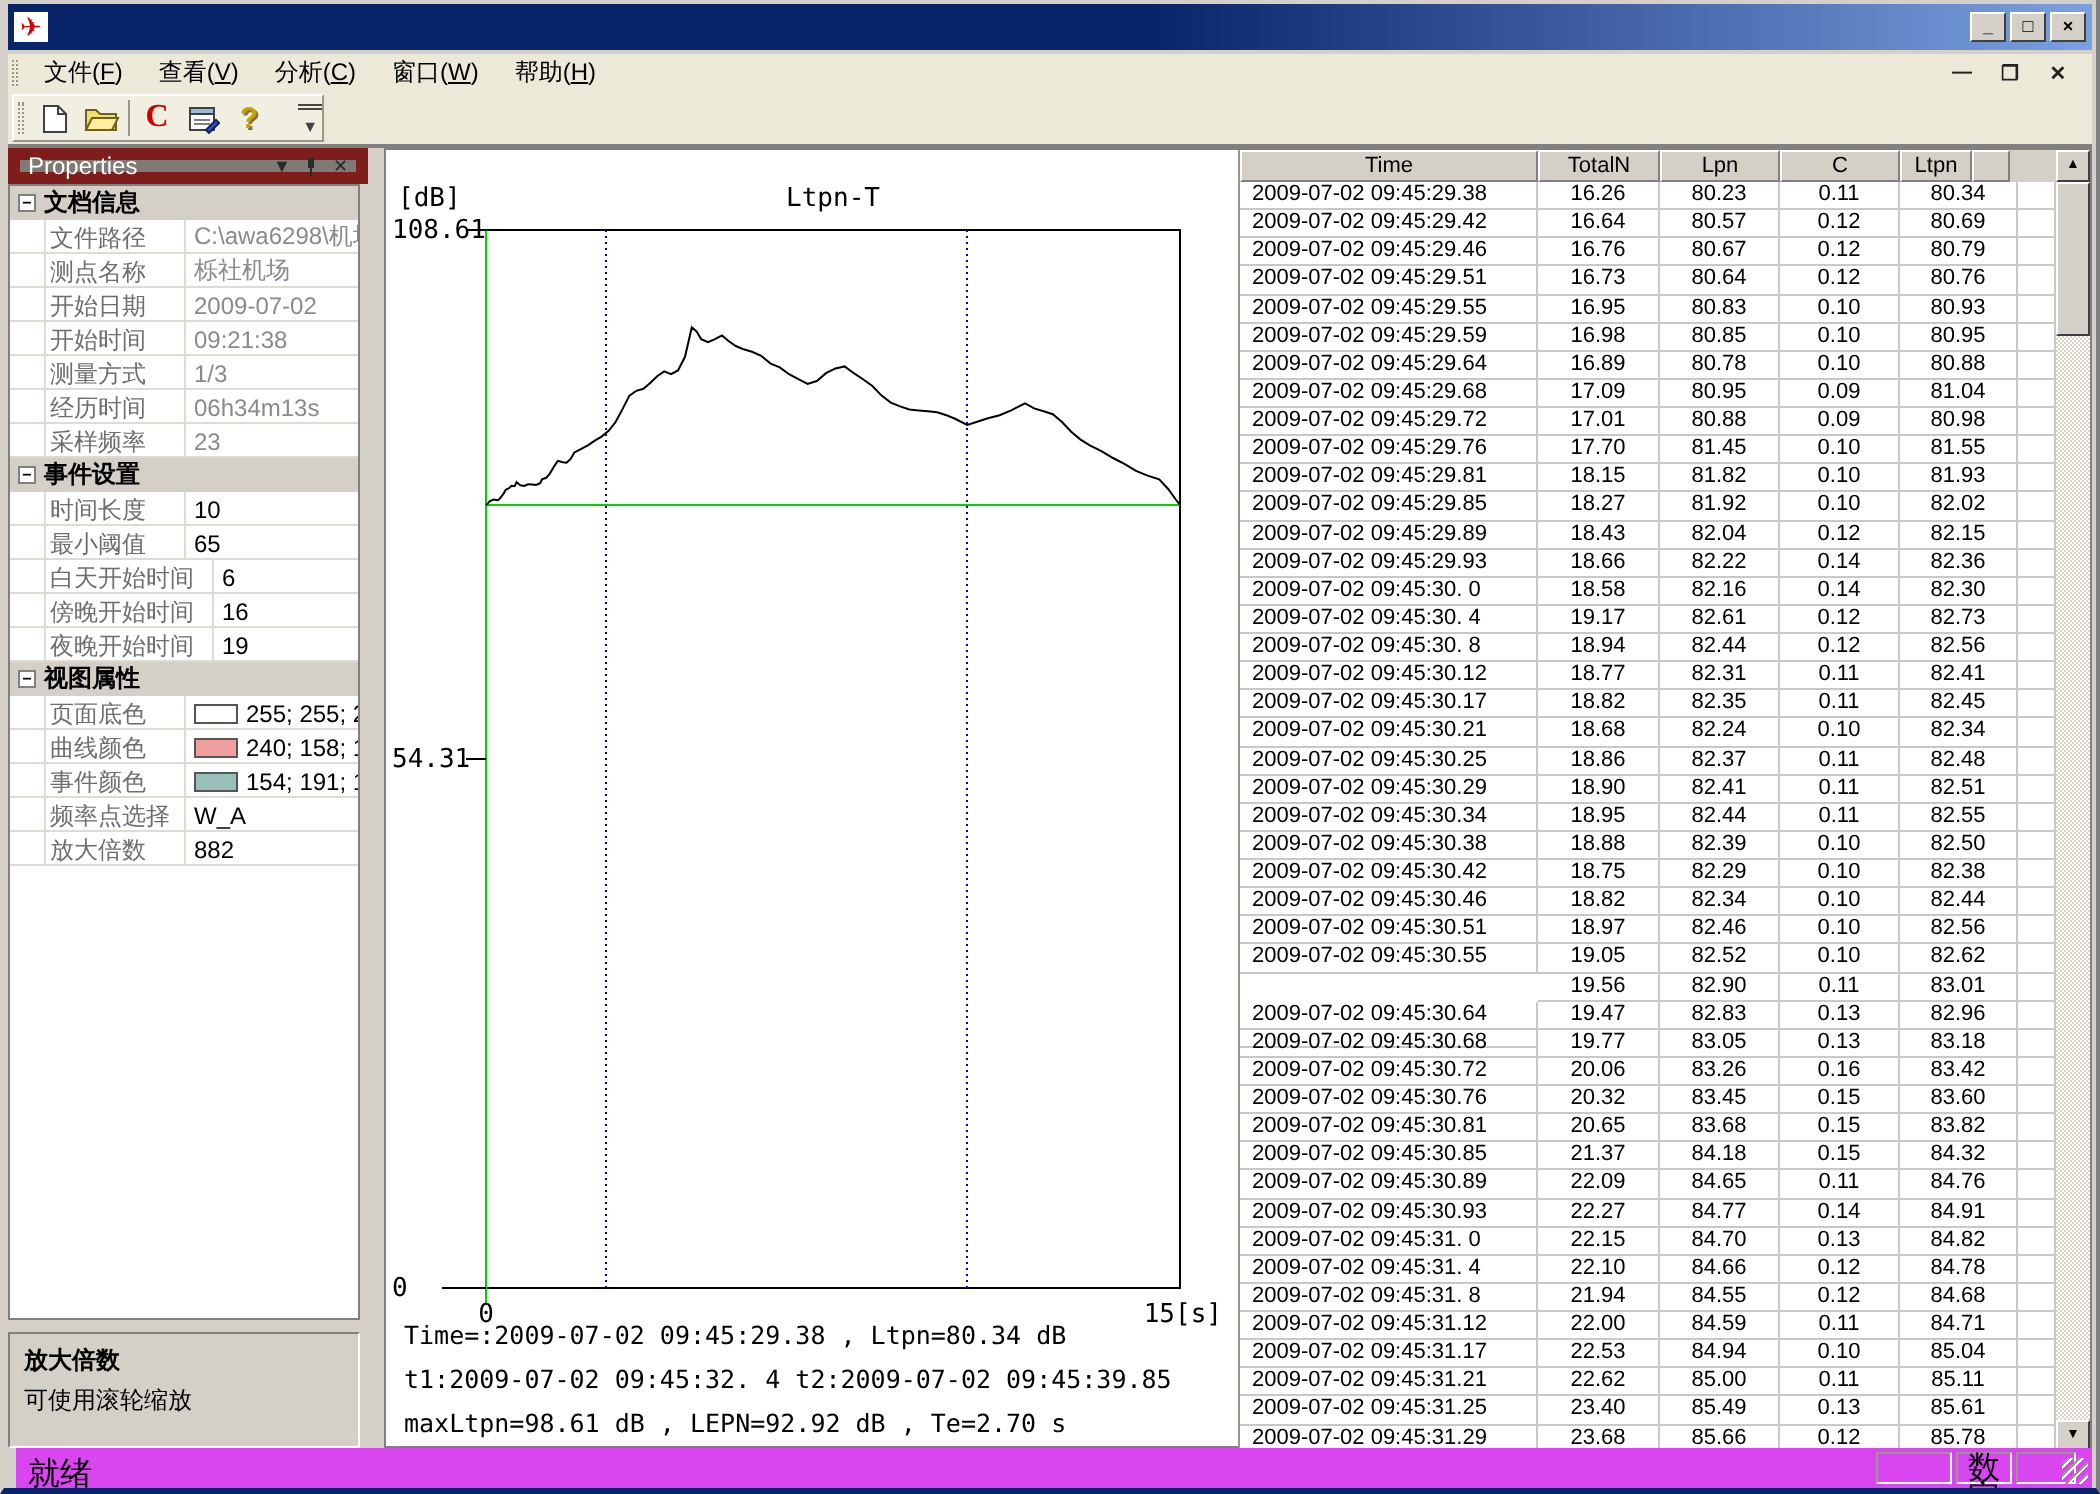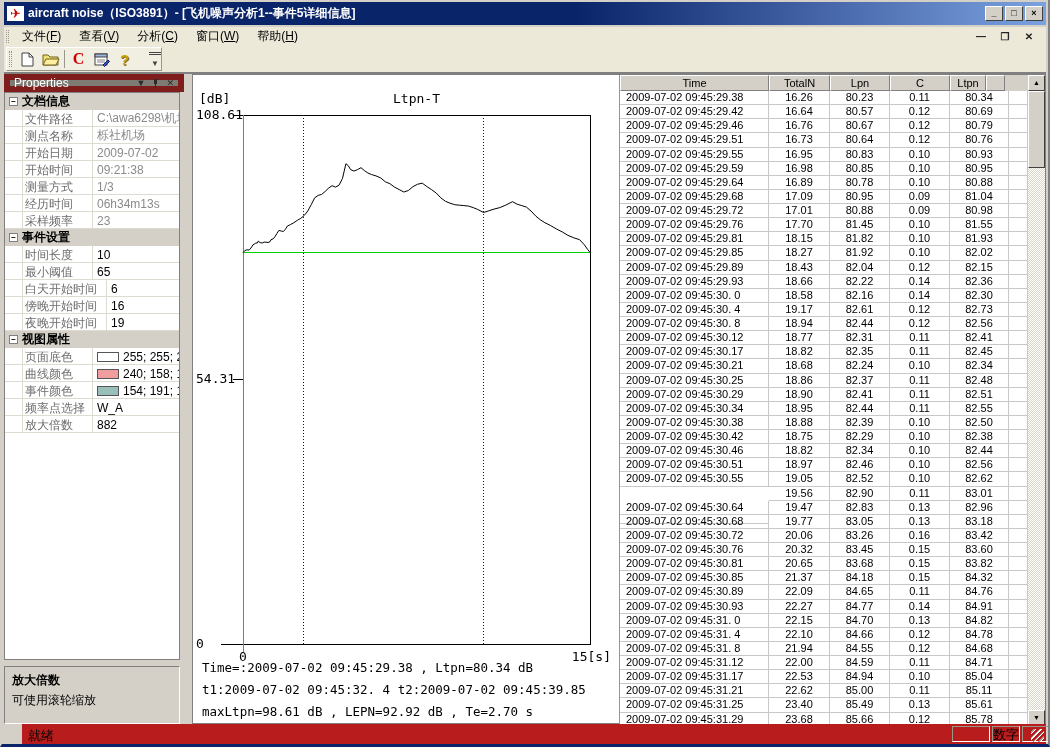--- a/index.html
+++ b/index.html
@@ -75,35 +75,34 @@
   .vscroll{position:absolute;right:0;top:0;width:17px;height:651px;background:#d4d0c8;}
   .sbtn{position:absolute;left:0;width:17px;height:16px;background:#d4d0c8;
       border:1px solid;border-color:#fff #404040 #404040 #fff;font-size:7px;text-align:center;line-height:14px;color:#000;}
   .strack{position:absolute;left:0;top:16px;width:17px;bottom:16px;background-color:#d9d5c9;
       background-image:linear-gradient(45deg,#fff 25%,transparent 25%,transparent 75%,#fff 75%),
                        linear-gradient(45deg,#fff 25%,transparent 25%,transparent 75%,#fff 75%);
       background-size:2px 2px;background-position:0 0,1px 1px;}
   .sthumb{position:absolute;left:0;top:16px;width:17px;height:77px;background:#d4d0c8;
       border:1px solid;border-color:#fff #404040 #404040 #fff;}
   
-  .statusbar{position:absolute;left:20px;right:2px;bottom:0;height:20px;background:#b91c1c;font-size:13px;}
+  .statusbar{position:absolute;left:6px;right:2px;bottom:0;height:20px;background:#d946ef;font-size:16px;}
   .status-left{position:absolute;left:6px;top:3px;color:#000;}
   .spanel{position:absolute;top:2px;height:16px;border:1px solid;border-color:#9a968a #fff #fff #9a968a;
       text-align:center;line-height:15px;color:#000;}
   .sizegrip{position:absolute;right:2px;bottom:2px;width:13px;height:13px;
       background:repeating-linear-gradient(135deg,transparent 0 2px,#9a968a 2px 3px,#fff 3px 4px);}
 </style>
 </head>
 <body>
 
 <div id="app">
 
   <div class="titlebar">
     <span class="app-icon">✈</span>
-    <span class="title-text">aircraft noise（ISO3891）- [飞机噪声分析1--事件5详细信息]</span>
     <span class="win-btns">
       <span class="win-btn">_</span>
       <span class="win-btn">□</span>
       <span class="win-btn">×</span>
     </span>
   </div>
 
   <div class="menubar">
     <span class="grip"></span>
     <span id="menu-items"><span class="menu-item">文件(<u>F</u>)</span><span class="menu-item">查看(<u>V</u>)</span><span class="menu-item">分析(<u>C</u>)</span><span class="menu-item">窗口(<u>W</u>)</span><span class="menu-item">帮助(<u>H</u>)</span></span>

